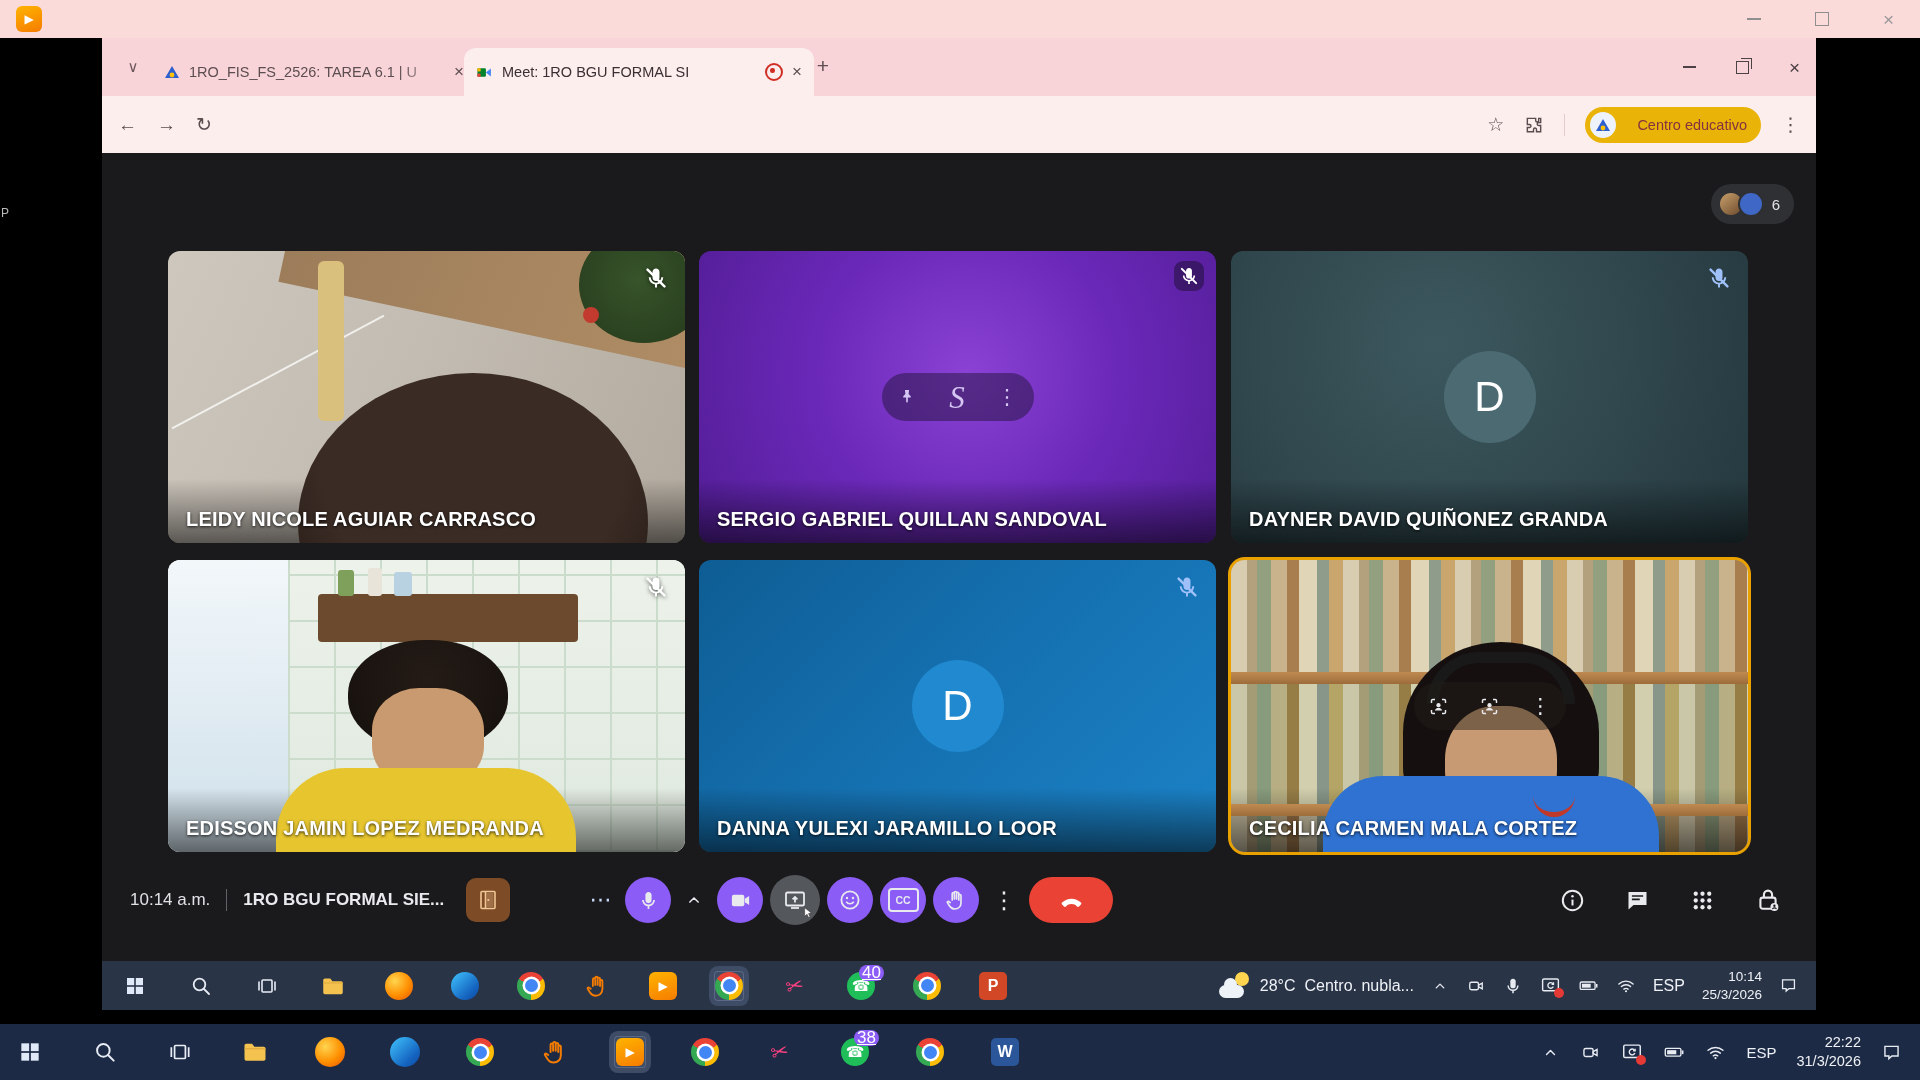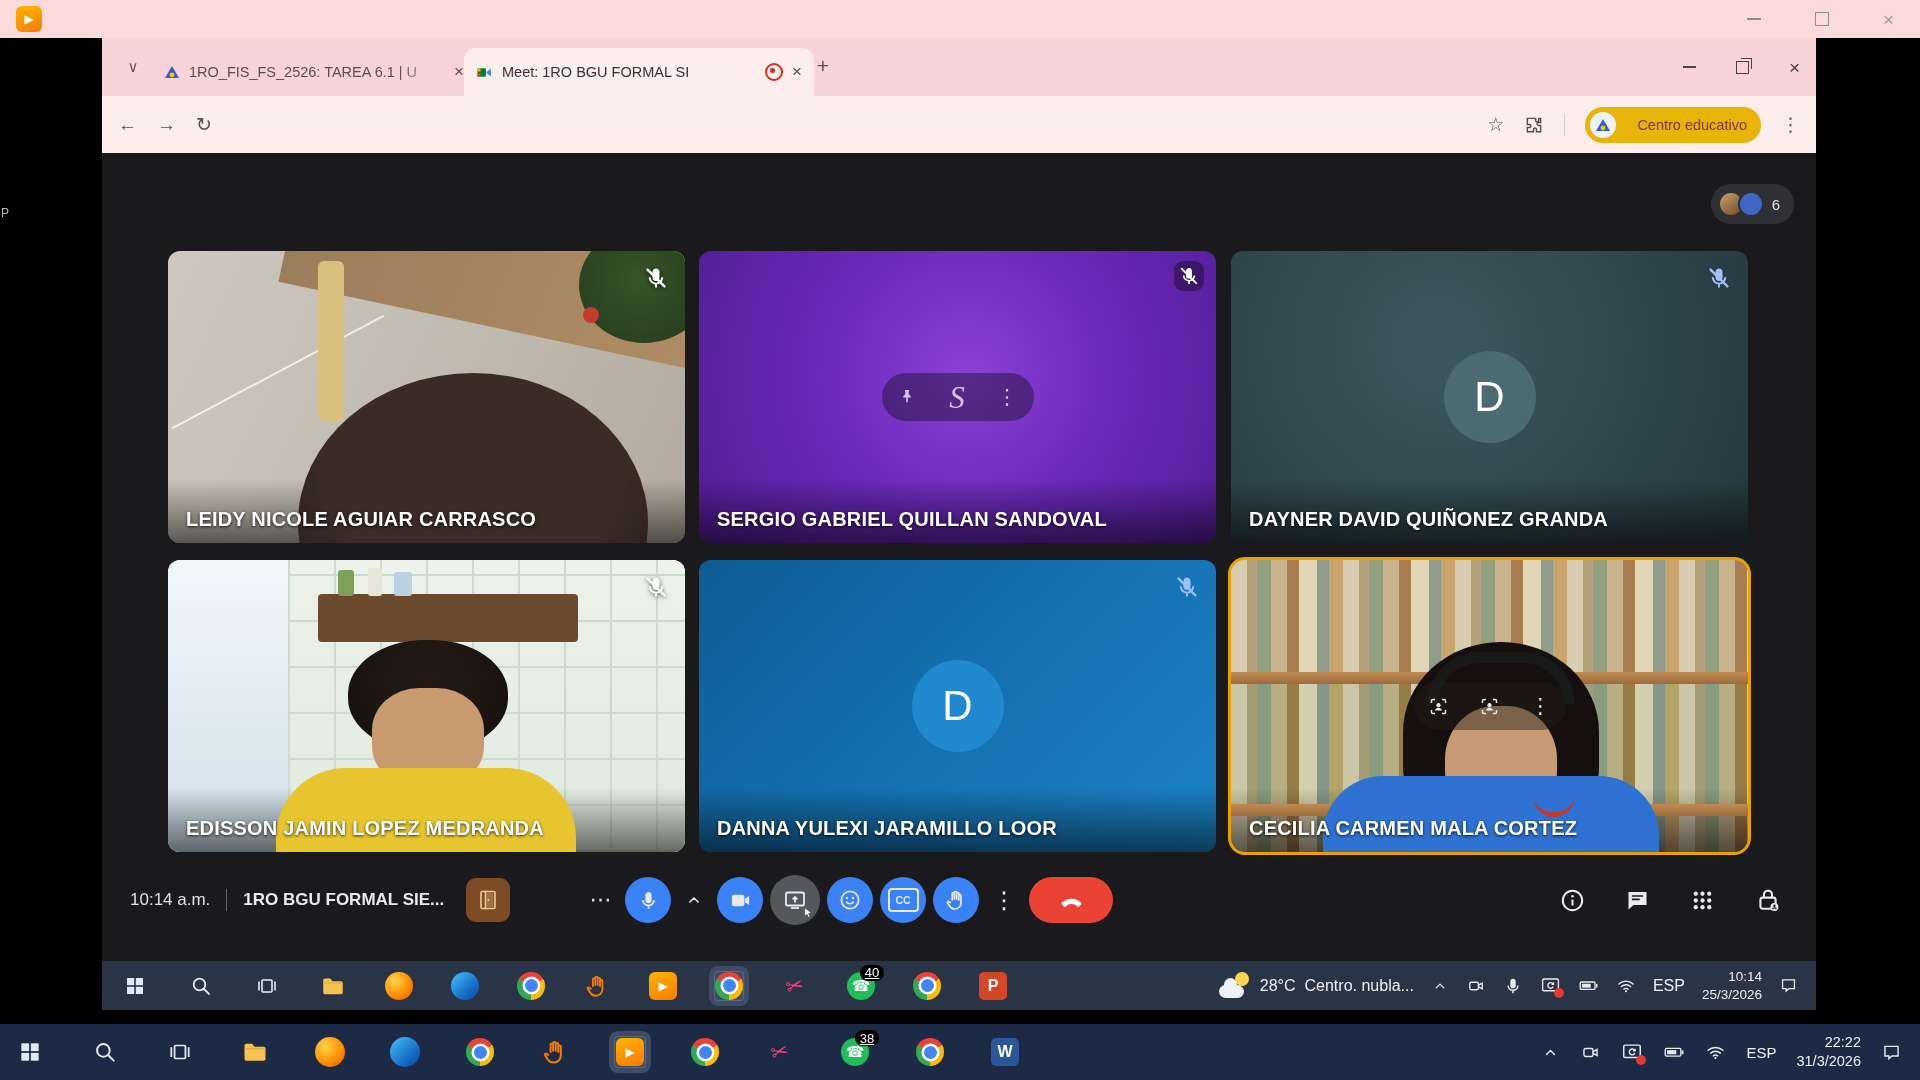--- a/index.html
+++ b/index.html
@@ -127,21 +127,21 @@
   .c-shirt{left:92px;bottom:-4px;width:336px;height:80px;background:#2f72d2;border-radius:60px 60px 0 0;z-index:4;}
 
   
   .mbar{position:absolute;left:0;right:0;top:723px;height:48px;z-index:8;}
   .mbar-left{position:absolute;left:28px;top:0;height:48px;display:flex;align-items:center;gap:16px;}
   .m-time{color:#dfe1e5;font-size:17px;}
   .m-div{width:1px;height:22px;background:#5f6368;}
   .m-name{color:#e8eaed;font-size:17px;font-weight:bold;}
   .door-btn{width:44px;height:44px;border-radius:10px;background:#7d4c27;color:#f2c694;margin-left:6px;}
   .mbar-center{position:absolute;left:482px;top:0;height:48px;display:flex;align-items:center;gap:7px;}
-  .cbtn{width:46px;height:46px;border-radius:50%;background:#3b82f6;color:#e8eaed;flex:none;position:relative;}
+  .cbtn{width:46px;height:46px;border-radius:50%;background:#8b5cf6;color:#e8eaed;flex:none;position:relative;}
   .cbtn.lite{background:#54575c;}
   .cbtn.nobg{background:transparent;}
   .dots-h{color:#c9daf8;font-size:22px;letter-spacing:1px;}
   .dots-v{color:#e8eaed;font-size:23px;}
   .endcall{width:84px;height:46px;border-radius:23px;background:#ea4335;color:#fff;flex:none;}
   .ccbox{width:27px;height:20px;border:2.5px solid #e8eaed;border-radius:4px;color:#e8eaed;
          font-size:10.5px;font-weight:bold;display:flex;align-items:center;justify-content:center;}
   .cursor-ov{position:absolute;right:4px;bottom:4px;}
   .mbar-right{position:absolute;right:34px;top:0;height:48px;display:flex;align-items:center;gap:38px;color:#e8eaed;}
 
@@ -153,22 +153,22 @@
   .itb .tb-left{gap:36px;} .otb .tb-left{gap:43px;}
   .slot{width:30px;height:30px;display:flex;align-items:center;justify-content:center;position:relative;flex:none;}
   .otb .slot{width:32px;height:32px;}
   .slot.active{background:#3f4c66;border-radius:4px;box-shadow:inset 0 0 0 1px #5a6886,0 0 0 5px #3f4c66;}
   .tbr{margin-left:auto;display:flex;align-items:center;padding-right:18px;}
   .itb .tbr{gap:17px;} .otb .tbr{gap:20px;}
   .tray-txt{color:#eef1f5;font-size:16px;}
   .clockblk{color:#eef1f5;font-size:13.5px;line-height:1.3;text-align:right;}
   .tray-ico{color:#e8ecf2;position:relative;}
   .reddot{position:absolute;right:-3px;bottom:-2px;width:10px;height:10px;border-radius:50%;background:#e53935;}
-  .badge{position:absolute;top:-6px;right:-8px;min-width:18px;height:16px;border-radius:8px;background:#000000;
-         color:#fff;font-size:13px;display:flex;align-items:center;justify-content:center;padding:0 3px;text-decoration:underline;}
+  .badge{position:absolute;top:-6px;right:-8px;min-width:18px;height:16px;border-radius:8px;background:#8b5cf6;
+         color:#fff;font-size:17px;display:flex;align-items:center;justify-content:center;padding:0 3px;text-decoration:underline;}
   .circ{width:28px;height:28px;border-radius:50%;}
   .ff{background:radial-gradient(circle at 35% 32%,#ffd54f,#ff8f00 55%,#e65100);}
   .edge{background:linear-gradient(135deg,#40c4ff,#1565c0 70%,#0d47a1);}
   .chrome-ball{width:28px;height:28px;border-radius:50%;position:relative;
                background:conic-gradient(from -60deg,#ea4335 0 120deg,#fbbc05 0 240deg,#34a853 0 360deg);}
   .chrome-ball::after{content:"";position:absolute;inset:7.5px;background:#4285f4;border-radius:50%;box-shadow:0 0 0 2.5px #fff;}
   .wa{width:28px;height:28px;border-radius:50%;background:#1fbe59;color:#fff;font-size:15px;}
   .playsq{width:28px;height:28px;border-radius:6px;background:linear-gradient(160deg,#ffb300,#f57c00);color:#fff;font-size:12px;}
   .offsq{width:28px;height:28px;border-radius:5px;color:#fff;font-weight:bold;font-size:16px;}
   .ppt{background:#d24726;} .word{background:#2b579a;}

